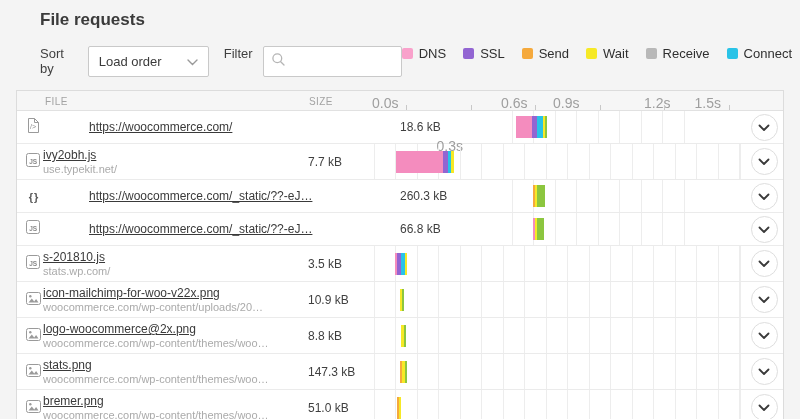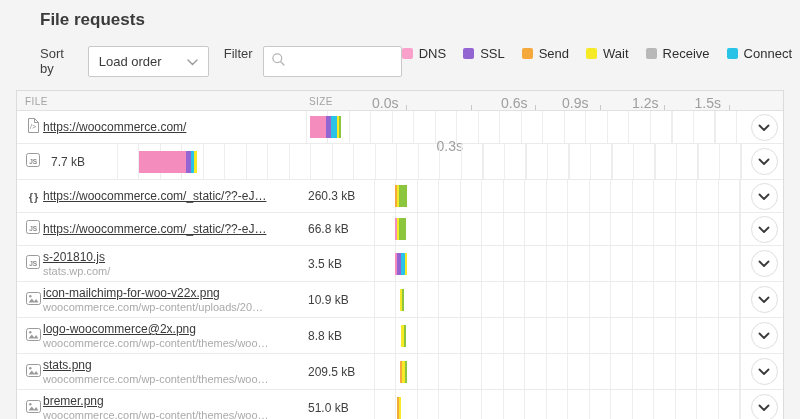--- a/index.html
+++ b/index.html
@@ -18,28 +18,28 @@
   .search-box input { border:none; outline:none; flex:1; min-width:0; font-size:13px; font-family:"Liberation Sans",sans-serif; background:transparent; margin-left:4px; }
 
   .legend { margin-left:auto; margin-right:-4px; display:flex; align-items:center; gap:17px; }
   .legend-item { display:flex; align-items:center; gap:6px; font-size:13px; color:#2f2f2f; }
   .legend-swatch { width:11px; height:11px; border-radius:2px; flex:none; }
 
   .req-table { position:absolute; left:16px; top:90px; width:768px; background:#fff; border:1px solid #dcdcdc; }
 
   .thead { height:20px; background:#f6f6f6; border-bottom:1px solid #e1e1e1; position:relative;
            font-size:10px; color:#a3a3a3; letter-spacing:0.4px; }
-  .thead .file-h { position:absolute; left:8px; top:5px;text-align:center; }
+  .thead .file-h { position:absolute; left:28px; top:5px;text-align:center; }
   .thead .size-h { position:absolute; left:292px; top:5px; }
   .thead .timeline-h { position:absolute; left:351px; top:0; width:377px; height:100%; }
   .tick-label { position:absolute; top:4px; font-size:14px; letter-spacing:0; color:#9e9e9e; }
   .tick-mark { position:absolute; bottom:0; width:1px; height:5px; background:#c8c8c8; }
 
   .row { display:flex; border-bottom:1px solid #ebebeb; background:#fff; }
-  .row.single { height:33px; }
+  .row.single { height:33px;gap:46px; }
   .row.double { height:36px; }
   .icon-cell { width:26px; flex:none; display:flex; align-items:center; justify-content:center; padding-left:6px; }
   .braces { font-size:11px; color:#5a5a5a; font-weight:bold; letter-spacing:-1px; }
   .name-cell { width:257px; flex:none; display:flex; flex-direction:column; justify-content:center; overflow:hidden; padding-right:10px; }
   .file-name { font-size:12px; color:#3a3a3a; text-decoration:underline; white-space:nowrap; overflow:hidden; text-overflow:ellipsis; cursor:pointer; }
   .file-sub { font-size:11px; color:#aaaaaa; margin-top:1px; white-space:nowrap; overflow:hidden; text-overflow:ellipsis; }
   .size-cell { width:68px; flex:none; display:flex; align-items:center; padding-left:8px; font-size:12px; color:#3f3f3f; }
   .timeline-cell { flex:1; position:relative;
                    background-image:repeating-linear-gradient(90deg, #ededed 0 1px, transparent 1px 21.5px);
                    background-position:6px 0; }
@@ -111,41 +111,42 @@
   <div class="thead">
     <span class="file-h">FILE</span>
     <span class="size-h">SIZE</span>
     <div class="timeline-h">
         <span class="tick-label" style="left: 4px;">0.0s</span>
         <span class="tick-mark" style="left: 38.25px;"></span>
         <span class="tick-label" style="left: 68.5px; margin-top: 43px;">0.3s</span>
         <span class="tick-mark" style="left: 102.75px;"></span>
         <span class="tick-label" style="left: 133px;">0.6s</span>
         <span class="tick-mark" style="left: 167.25px;"></span>
-        <span class="tick-label" style="left: 194px;">0.9s</span>
+        <span class="tick-label" style="left: 185px;">0.9s</span>
         <span class="tick-mark" style="left: 231.75px;"></span>
-        <span class="tick-label" style="left: 264px;">1.2s</span>
+        <span class="tick-label" style="left: 276px;">1.2s</span>
         <span class="tick-mark" style="left: 296.25px;"></span>
         <span class="tick-label" style="left: 326.5px;">1.5s</span>
         <span class="tick-mark" style="left: 360.75px;"></span>
       </div>
   </div>
   <div id="rows-host">
   <div class="row single">
     <div class="icon-cell">
       <span class="file-type-icon"><svg width="12" height="15" viewBox="0 0 12 15">
               <path d="M1.5 .5 h6 L11.5 4.5 v10 h-10 z" fill="#fff" stroke="#9a9a9a"></path>
               <path d="M7.5 .5 v4 h4" fill="none" stroke="#9a9a9a"></path>
               <text x="3" y="11" font-size="7" fill="#8a8a8a">/&gt;</text>
             </svg></span>
     </div>
     <div class="name-cell">
       <a class="file-name" href="#">https://woocommerce.com/</a>
 
     </div>
+    <div class="size-cell">18.6 kB</div>
     <div class="timeline-cell">
       <div class="bar" style="left: 10.085px;">
             <div class="seg" style="width: 15.91px; background: rgb(244, 140, 190);"></div>
             <div class="seg" style="width: 4.945px; background: rgb(146, 101, 210);"></div>
             <div class="seg" style="width: 6.02px; background: rgb(41, 195, 231);"></div>
             <div class="seg" style="width: 1.935px; background: rgb(246, 233, 38);"></div>
             <div class="seg" style="width: 1.935px; background: rgb(140, 198, 63);"></div>
           </div>
     </div>
     <div class="chevron-cell">
@@ -159,20 +160,24 @@
     </div>
   </div>
 
   <div class="row double">
     <div class="icon-cell">
       <span class="file-type-icon"><svg width="14" height="14" viewBox="0 0 14 14">
               <rect x=".5" y=".5" width="13" height="13" rx="2" fill="#fff" stroke="#9a9a9a"></rect>
               <text x="3.2" y="11" font-size="6.5" font-weight="bold" fill="#8a8a8a">JS</text>
             </svg></span>
     </div>
+    <div class="name-cell">
+      <a class="file-name" href="#">ivy2obh.js</a>
+      <div class="file-sub">use.typekit.net/</div>
+    </div>
     <div class="size-cell">7.7 kB</div>
     <div class="timeline-cell">
       <div class="bar" style="left: 27.93px;">
             <div class="seg" style="width: 47.085px; background: rgb(244, 140, 190);"></div>
             <div class="seg" style="width: 4.945px; background: rgb(146, 101, 210);"></div>
             <div class="seg" style="width: 3.01px; background: rgb(41, 195, 231);"></div>
             <div class="seg" style="width: 3.01px; background: rgb(246, 233, 38);"></div>
           </div>
     </div>
     <div class="chevron-cell">
@@ -339,21 +344,21 @@
       <span class="file-type-icon"><svg width="15" height="13" viewBox="0 0 15 13">
               <rect x=".5" y=".5" width="14" height="12" rx="2" fill="#fff" stroke="#9a9a9a"></rect>
               <circle cx="4.3" cy="4.2" r="1.2" fill="#9a9a9a"></circle>
               <path d="M2.5 10.5 l3.3-4 2.4 2.9 1.9-2.4 2.4 3.5 z" fill="#9a9a9a"></path>
             </svg></span>
     </div>
     <div class="name-cell">
       <a class="file-name" href="#">stats.png</a>
       <div class="file-sub">woocommerce.com/wp-content/themes/woo…</div>
     </div>
-    <div class="size-cell">209.5 kB</div>
+    <div class="size-cell">147.3 kB</div>
     <div class="timeline-cell">
       <div class="bar" style="left: 32.015px;">
             <div class="seg" style="width: 1.6px; background: rgb(245, 169, 60);"></div>
             <div class="seg" style="width: 3.01px; background: rgb(246, 233, 38);"></div>
             <div class="seg" style="width: 1.935px; background: rgb(140, 198, 63);"></div>
           </div>
     </div>
     <div class="chevron-cell">
       <button class="expand-btn">
         <span>

